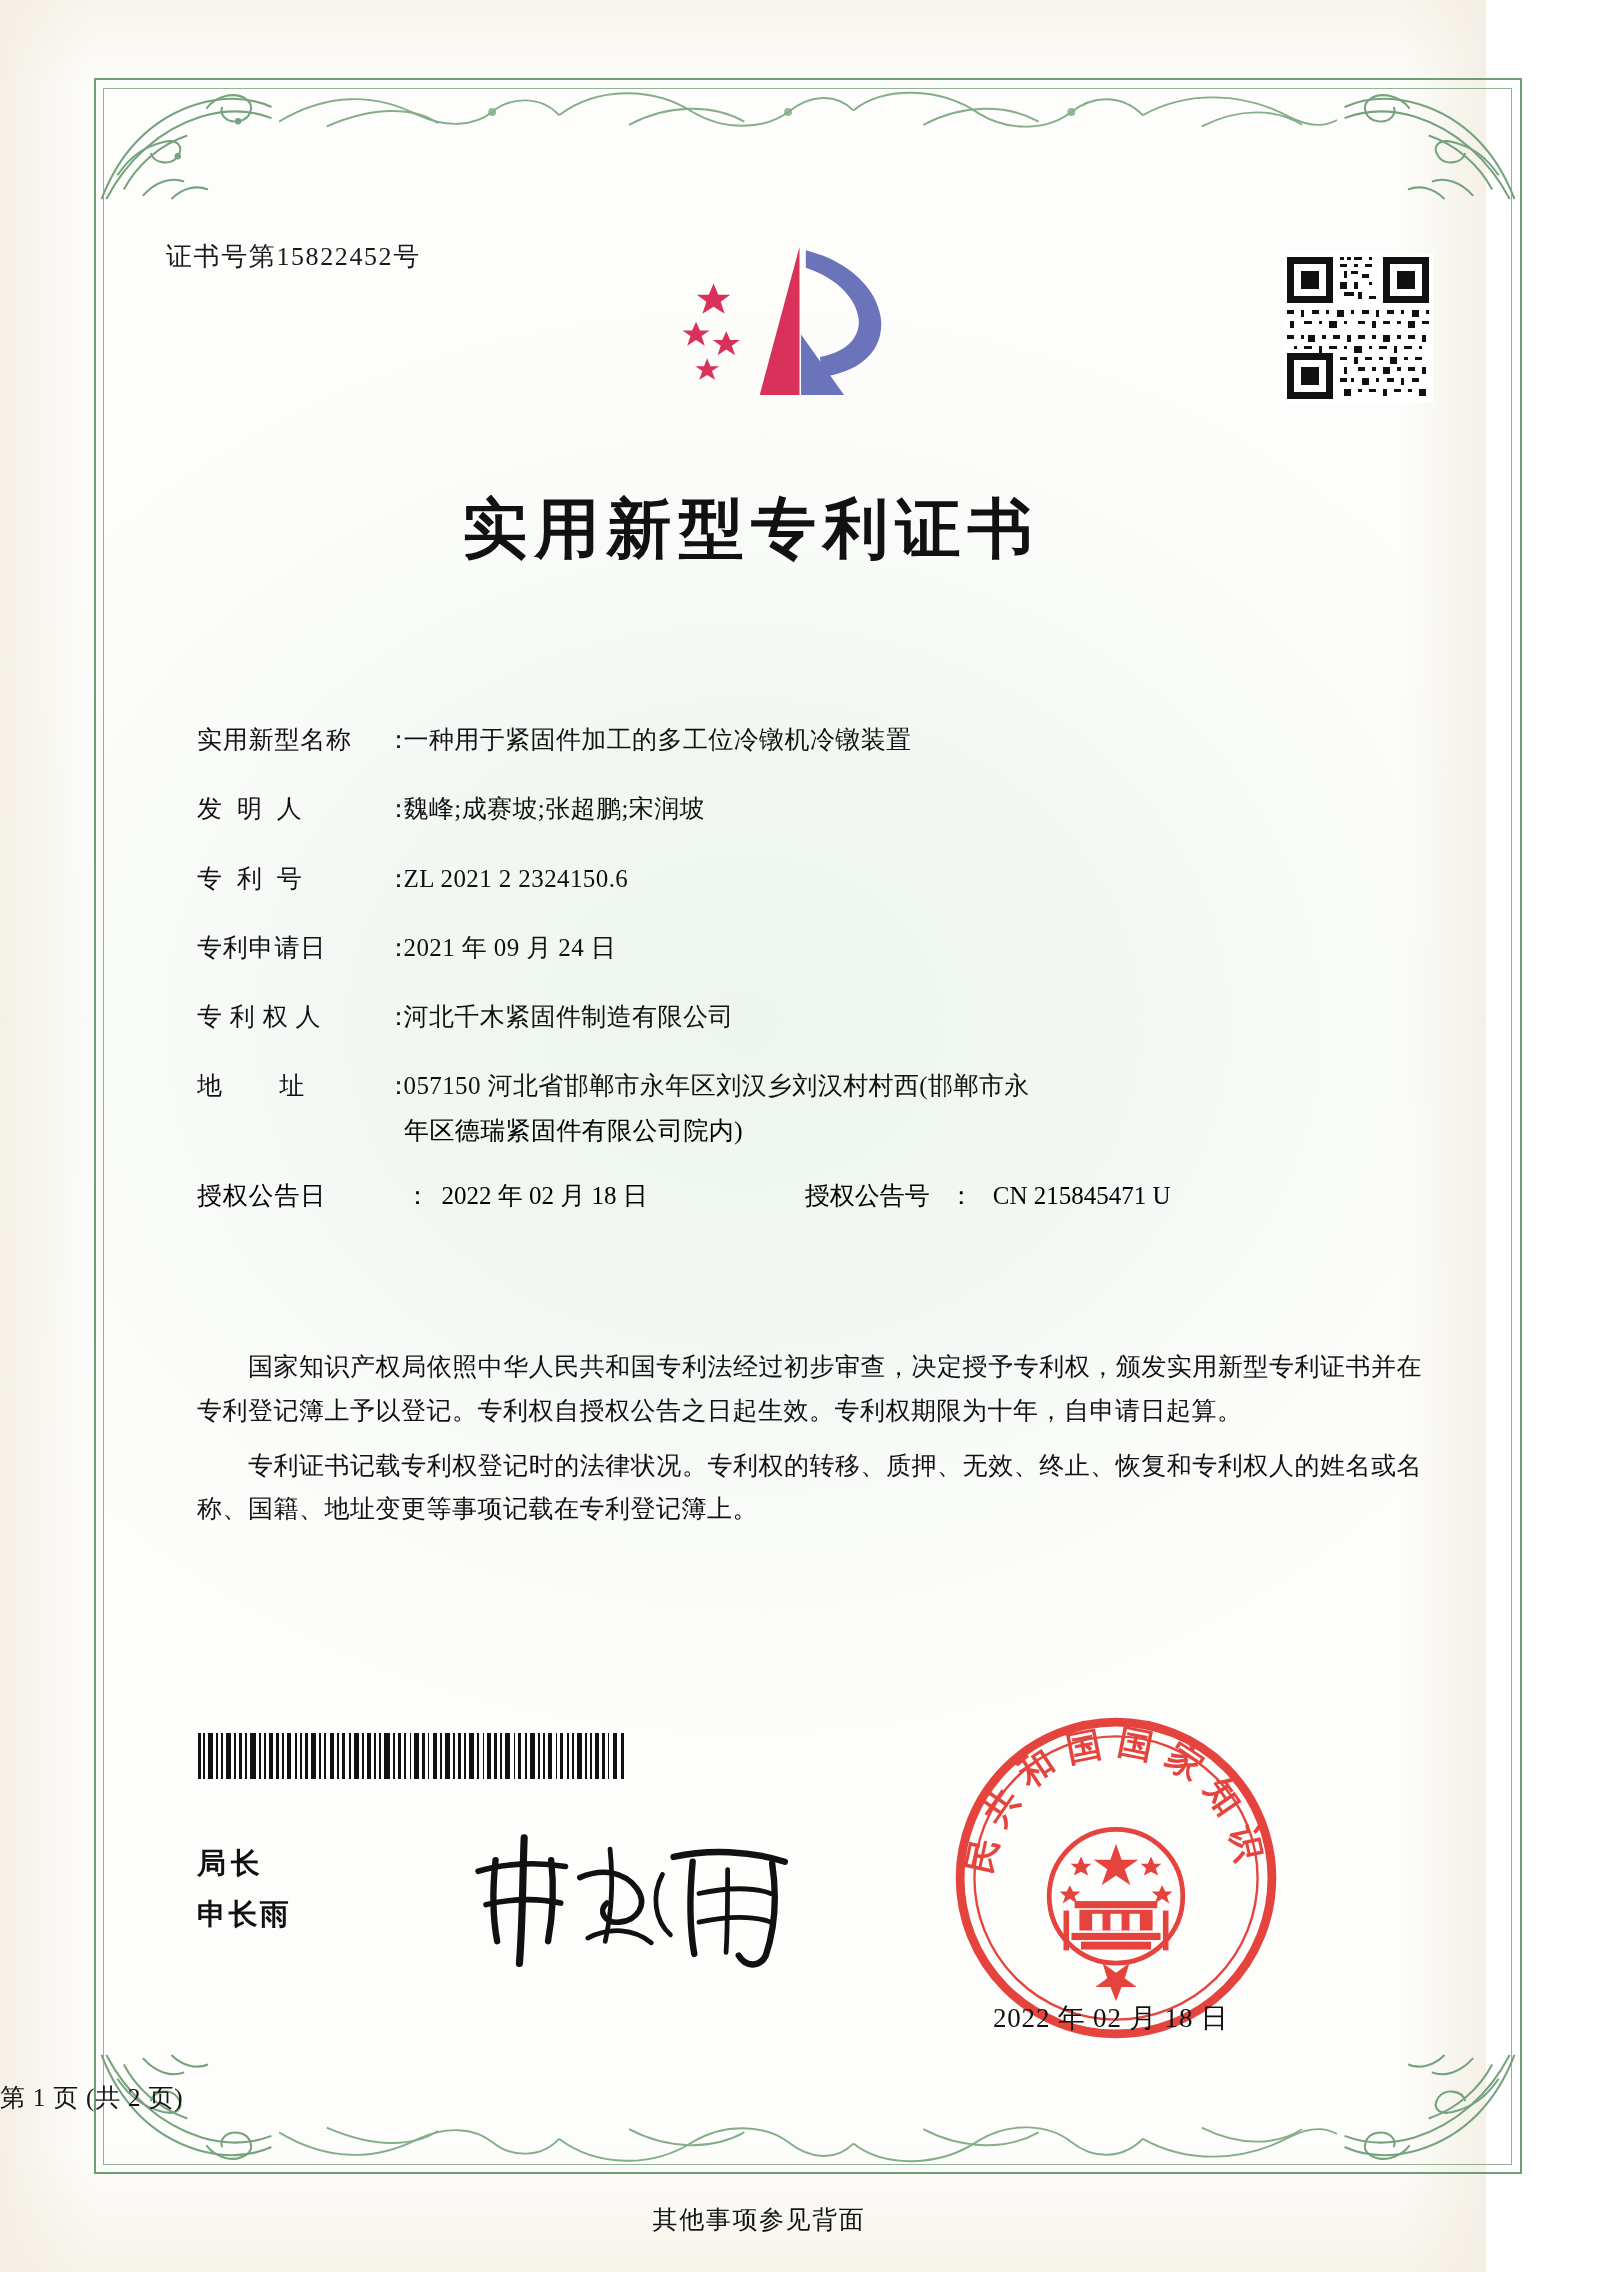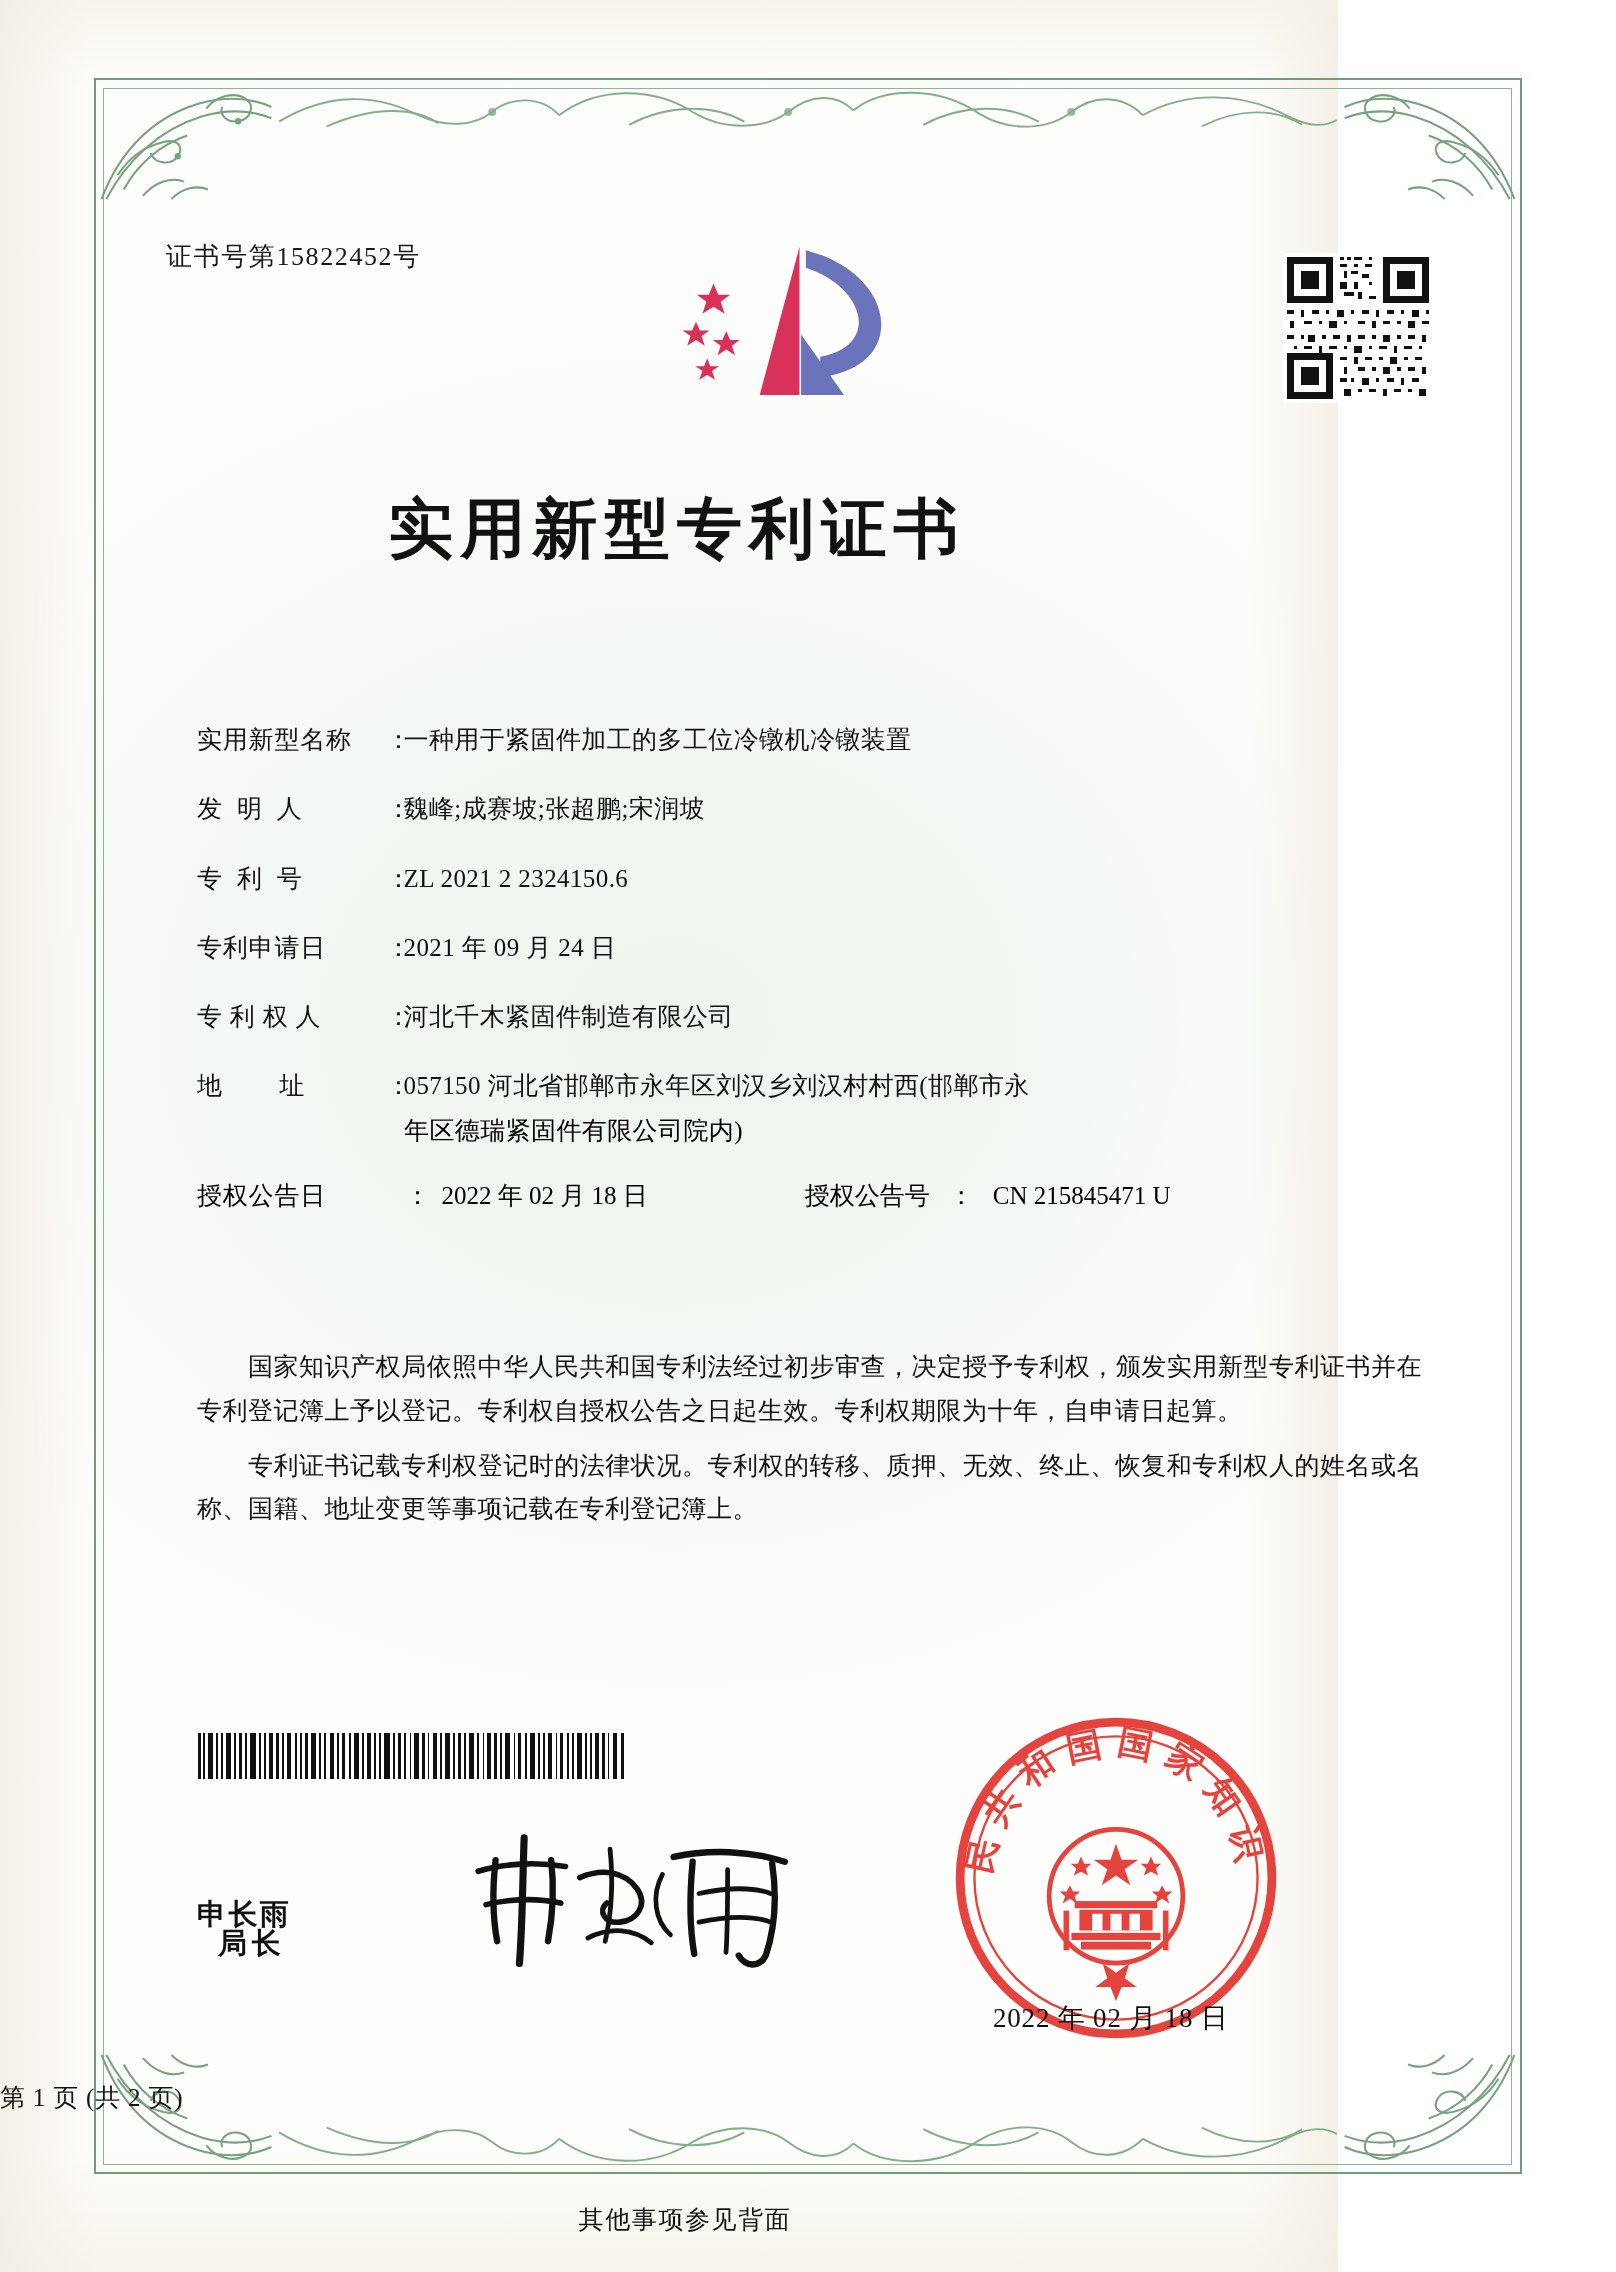--- a/index.html
+++ b/index.html
@@ -10,21 +10,21 @@
   body {
     width: 1617px;
     height: 2273px;
     font-family: "Liberation Serif", "DejaVu Serif", serif;
     overflow: hidden;
   }
 
   
   .page {
     position: relative;
-    width: 1338px;
+    width: 1486px;
     height: 2273px;
     background:
       radial-gradient(ellipse 875px 716px at 50% 45%, #eef5ee 0%, #f2f7f2 38%, #f7faf7 62%, #fbfcfa 80%, #fdfdfb 100%);
   }
   
   .page::before {
     content: "";
     position: absolute;
     inset: 0;
     background:
@@ -194,27 +194,26 @@
     left: 197px;
     top: 1733px;
     width: 430px;
     height: 46px;
   }
 
   
   .sig-title {
     position: absolute;
     left: 197px;
-    top: 1924px;
+    top: 1844px;
     font-size: 29px;
     font-weight: bold;
     letter-spacing: 4.8px;
     color: #111;
     font-family: "DejaVu Serif", "Liberation Serif", serif;
-    margin-left: 21px;
   }
   .sig-name {
     position: absolute;
     left: 197px;
     top: 1895px;
     font-size: 29px;
     font-weight: bold;
     letter-spacing: 2.4px;
     color: #111;
     font-family: "DejaVu Serif", "Liberation Serif", serif;

